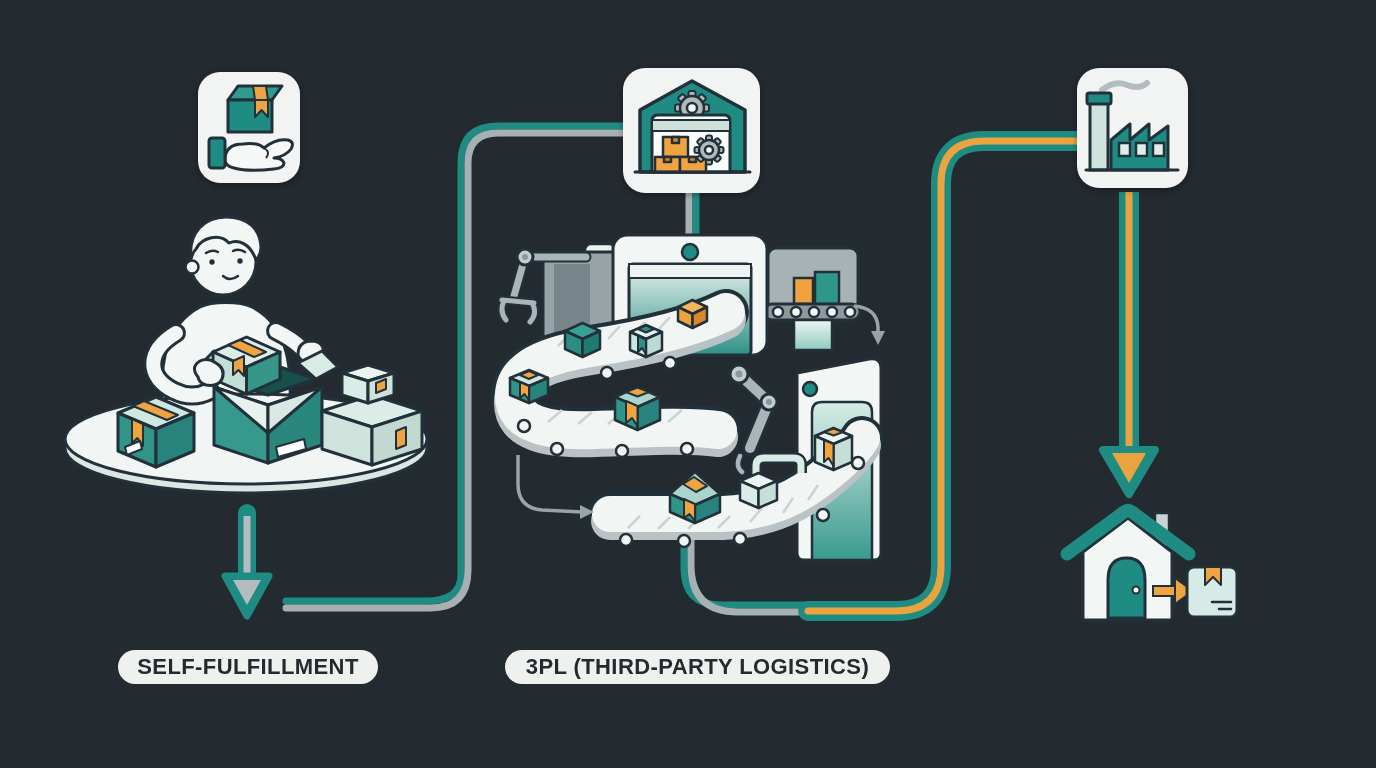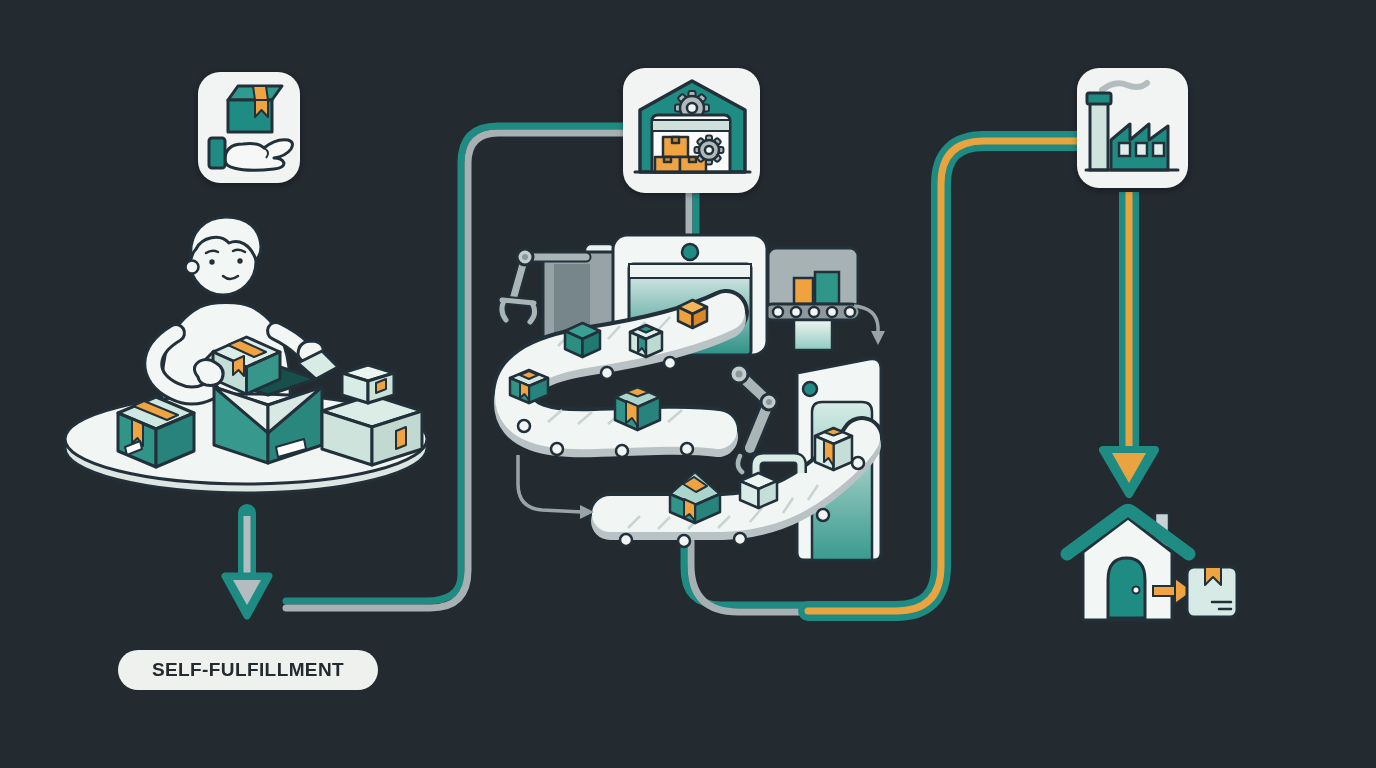--- a/index.html
+++ b/index.html
@@ -1,23 +1,23 @@
 <!DOCTYPE html>
 <html><head>
 <meta charset="utf-8">
 <style>
   html,body{margin:0;padding:0;background:#232a30;}
   #app{position:relative;width:1376px;height:768px;background:#232a30;overflow:hidden;
        font-family:"Liberation Sans", sans-serif;}
   .abs{position:absolute;}
   .card{position:absolute;background:#f1f4f2;border-radius:22px;
         box-shadow:0 2px 6px rgba(0,0,0,.35);}
-  .pill{position:absolute;height:40px;background:#eef1ee;border-radius:24px;
+  .pill{position:absolute;height:34px;background:#eef1ee;border-radius:24px;
         display:flex;align-items:center;justify-content:center;
-        color:#232b31;font-weight:700;font-size:19px;letter-spacing:.4px;
+        color:#232b31;font-weight:700;font-size:22px;letter-spacing:.4px;
         white-space:nowrap;}
   svg{display:block;}
 </style>
 </head>
 <body>
 
 <div id="app">
 
   <svg class="abs" style="left:0;top:0" width="1376" height="768" viewBox="0 0 1376 768">
 
@@ -387,14 +387,17 @@
     <g>
       <rect x="129" y="75" width="50" height="50" rx="7" fill="#d7eae5" stroke="#22303a" stroke-width="3"></rect>
       <polygon points="147,75 163,75 163,93 155,85 147,93" fill="#f0a441" stroke="#22303a" stroke-width="2" stroke-linejoin="round"></polygon>
       <path d="M 154,110 H 173 M 161,117 H 173" stroke="#22303a" stroke-width="2.5" stroke-linecap="round"></path>
     </g>
   </svg>
 
   <div class="pill" style="left:118px;top:650px;width:260px">
     <span>SELF-FULFILLMENT</span>
   </div>
+  <div class="pill" style="left:505px;top:650px;width:385px">
+    <span>3PL (THIRD-PARTY LOGISTICS)</span>
+  </div>
 
 </div>
 
 </body></html>

